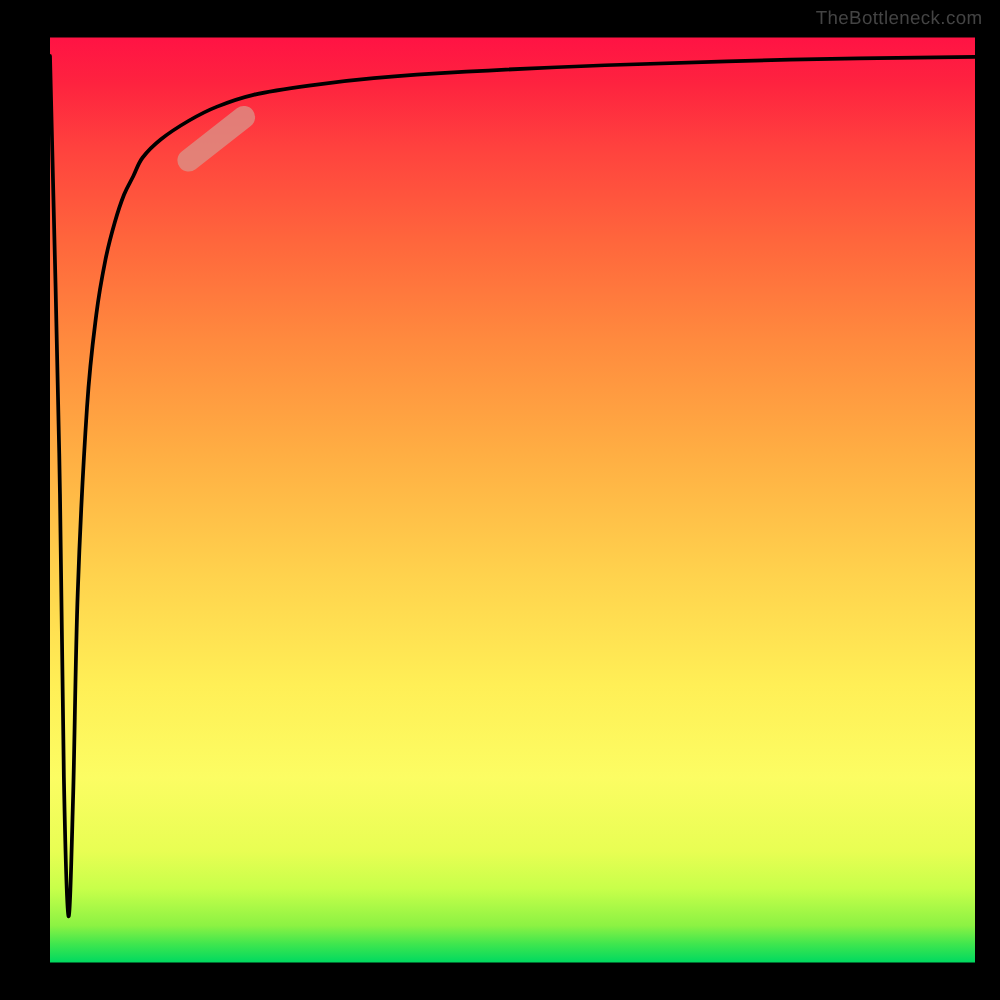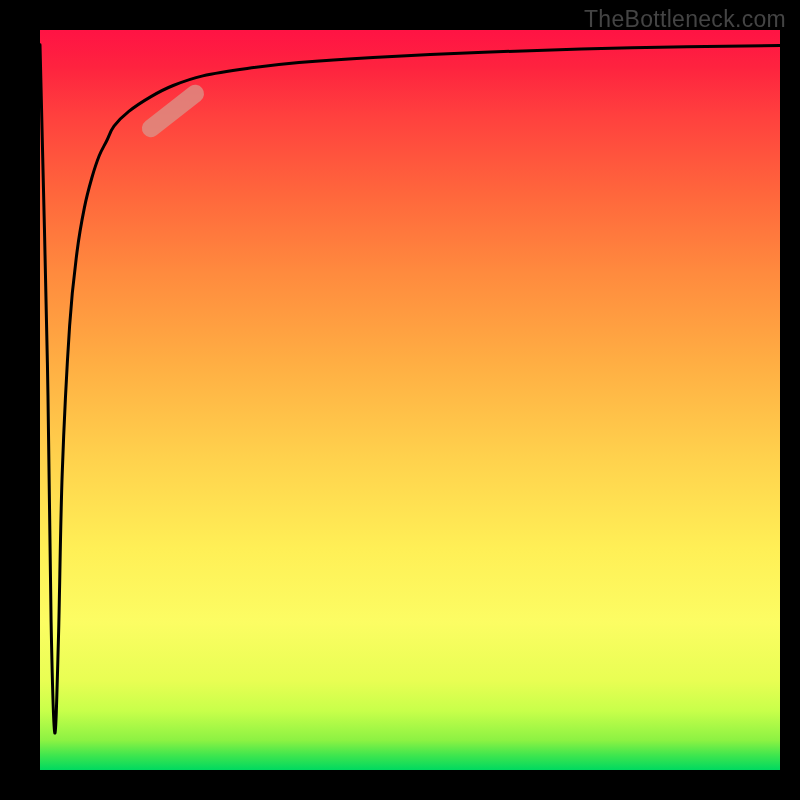--- a/index.html
+++ b/index.html
@@ -40,21 +40,21 @@
       #ff423e 88%,
       #fe233f 95%,
       #ff1344 100%
     );
   }
   .watermark {
     position: absolute;
     top: 6px;
     right: 14px;
     color: #444;
-    font-size: 23px;
+    font-size: 15px;
     letter-spacing: 0.3px;
     font-weight: 400;
     user-select: none;
   }
   svg.curve {
     position: absolute;
     left: 0;
     top: 0;
     width: 740px;
     height: 740px;

